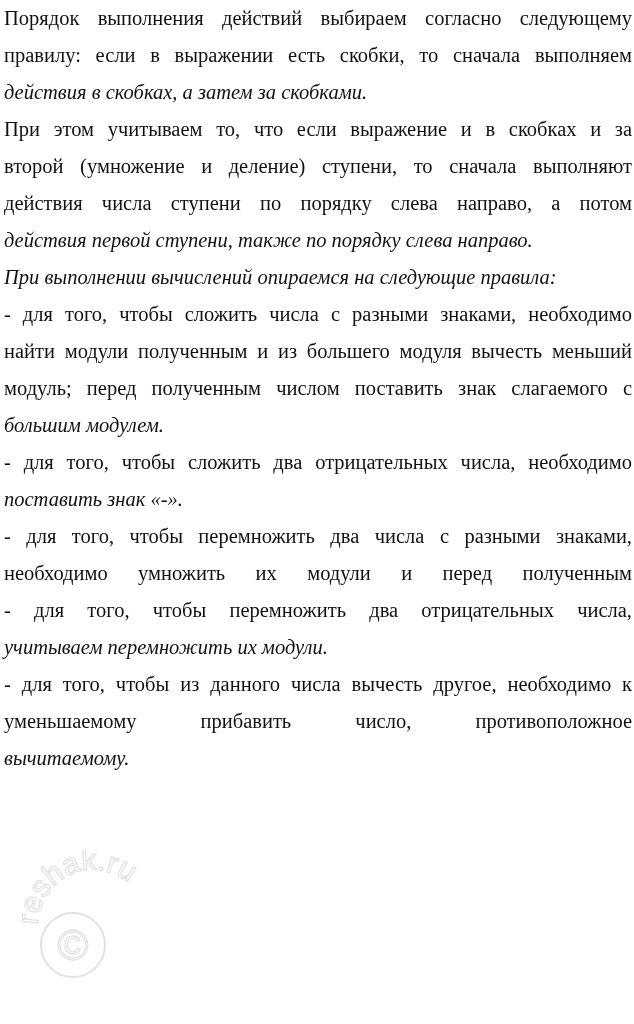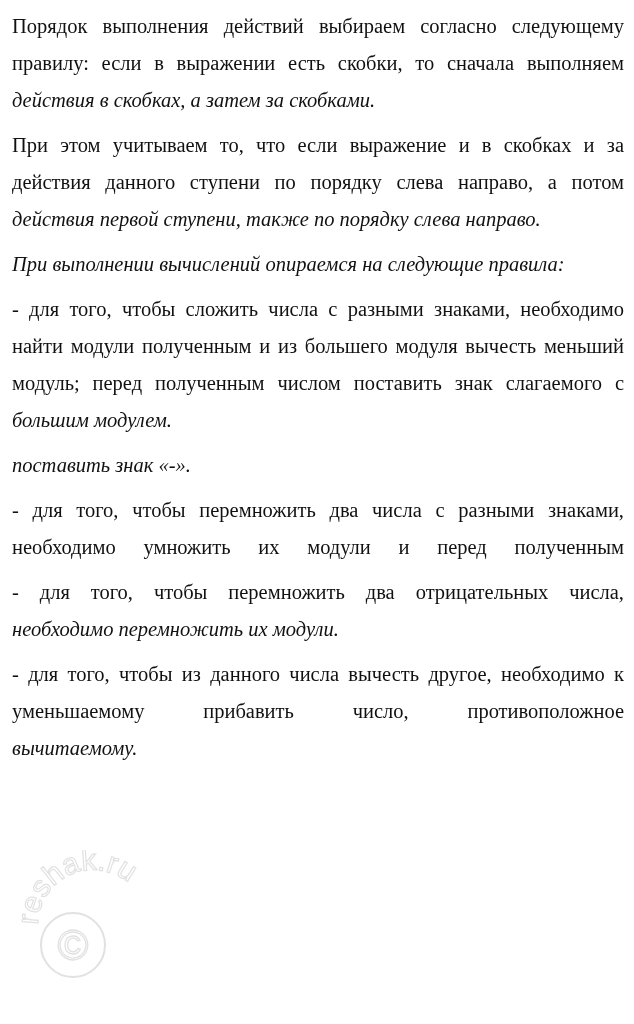--- a/index.html
+++ b/index.html
@@ -4,61 +4,63 @@
 <style>
   html, body { margin: 0; padding: 0; background: #ffffff; }
   body { width: 634px; height: 1024px; overflow: hidden; position: relative; }
   .doc {
     position: absolute; left: 4px; top: 0; width: 628px;
     font-family: "Liberation Serif", serif;
     font-size: 20.5px;
     line-height: 37px;
     color: #111111;
   }
-  .p { margin: 8px; text-align: justify; text-align-last: left; }
+  .p { margin: 0; text-align: justify; text-align-last: left; }
   .line { display: block; white-space: nowrap; text-align: justify; text-align-last: justify; }
   .line.last { text-align-last: left; font-style: italic; }
   .watermark {
     position: absolute; left: 18px; top: 850px; width: 150px; height: 150px;
     pointer-events: none; opacity: 0.45;
   }
 </style>
 </head>
 <body>
 
 <div class="doc">
   <div class="p">
     <span class="line">Порядок выполнения действий выбираем согласно следующему</span>
     <span class="line">правилу: если в выражении есть скобки, то сначала выполняем</span>
     <span class="line last">действия в скобках, а затем за скобками.</span>
   </div>
   <div class="p">
     <span class="line">При этом учитываем то, что если выражение и в скобках и за</span>
-    <span class="line">действия данного ступени по порядку слева направо, а потом</span>
+    <span class="line">второй (умножение и деление) ступени, то сначала выполняют</span>
+    <span class="line">действия числа ступени по порядку слева направо, а потом</span>
     <span class="line last">действия первой ступени, также по порядку слева направо.</span>
   </div>
   <div class="p">
     <span class="line last">При выполнении вычислений опираемся на следующие правила:</span>
   </div>
   <div class="p">
     <span class="line">- для того, чтобы сложить числа с разными знаками, необходимо</span>
     <span class="line">найти модули полученным и из большего модуля вычесть меньший</span>
     <span class="line">модуль; перед полученным числом поставить знак слагаемого с</span>
     <span class="line last">большим модулем.</span>
   </div>
   <div class="p">
+    <span class="line">- для того, чтобы сложить два отрицательных числа, необходимо</span>
     <span class="line last">поставить знак «-».</span>
   </div>
   <div class="p">
     <span class="line">- для того, чтобы перемножить два числа с разными знаками,</span>
     <span class="line">необходимо умножить их модули и перед полученным</span>
   </div>
   <div class="p">
     <span class="line">- для того, чтобы перемножить два отрицательных числа,</span>
-    <span class="line last">необходимо перемножить их модули.</span>
+    <span class="line last">учитываем перемножить их модули.</span>
   </div>
   <div class="p">
     <span class="line">- для того, чтобы из данного числа вычесть другое, необходимо к</span>
     <span class="line">уменьшаемому прибавить число, противоположное</span>
     <span class="line last">вычитаемому.</span>
   </div>
 </div>
 
 <div class="watermark">
   <svg width="150" height="150" viewBox="0 0 150 150">

